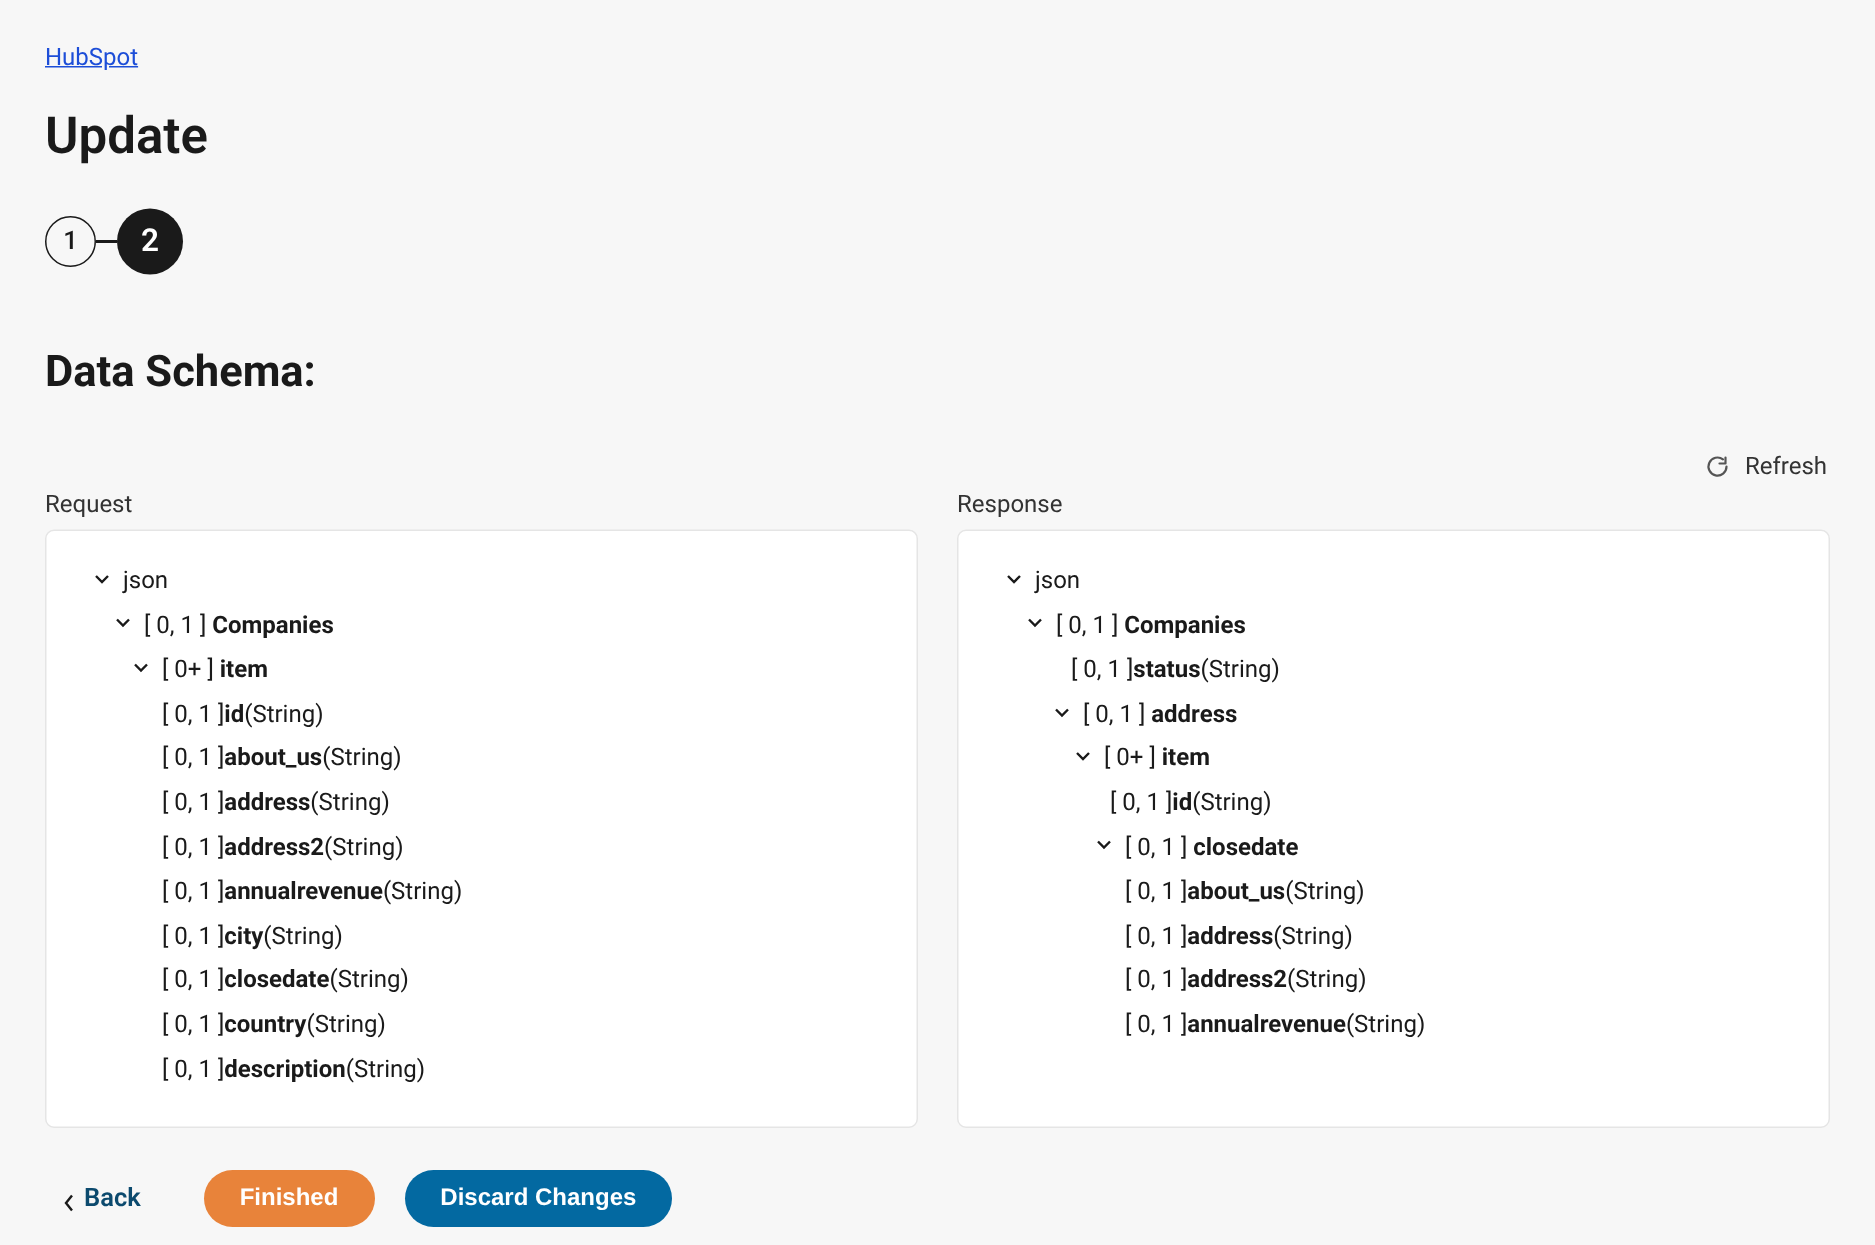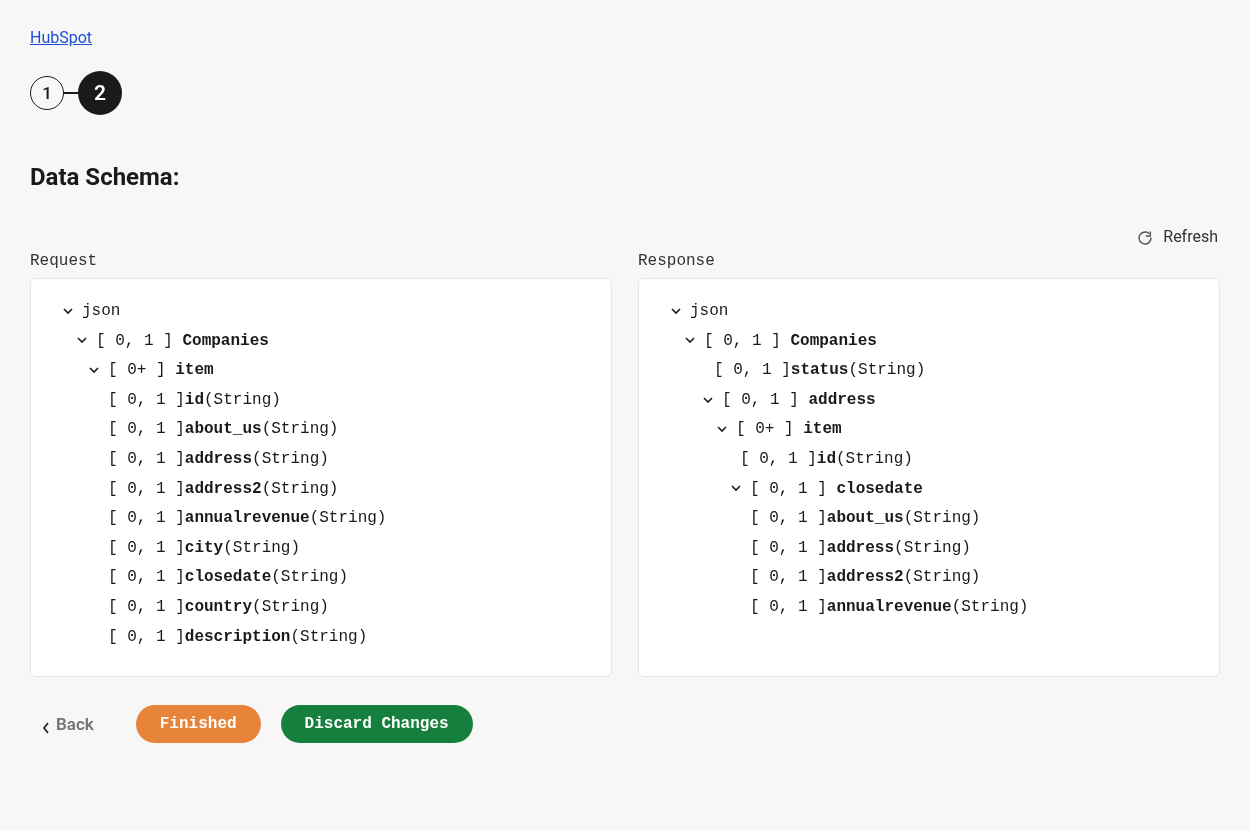--- a/index.html
+++ b/index.html
@@ -54,50 +54,49 @@
     height: 44px;
     font-size: 21px;
     font-weight: 600;
   }
   .step-line {
     width: 14px;
     height: 1.5px;
     background: #1a1a1a;
   }
   .section-heading {
-    font-size: 24px;
+    font-size: 29px;
     font-weight: 700;
     margin-bottom: 36px;
   }
   .refresh-row {
     display: flex;
     justify-content: flex-end;
     margin-bottom: 6px;
   }
   .refresh-btn {
     display: flex;
-    align-items: flex-end;
+    align-items: center;
     gap: 10px;
     font-size: 16px;
     color: #333;
     cursor: pointer;
     padding-right: 2px;
   }
   .refresh-icon {
     width: 16px;
     height: 16px;
   }
   .columns {
     display: flex;
     gap: 26px;
   }
   .col {
     flex: 1;
     min-width: 0;
-    font-family: Liberation Mono, monospace;
   }
   .col-label {
     font-size: 16px;
     color: #333;
     margin-bottom: 8px;
   }
   .panel {
     background: #fff;
     border: 1px solid #e5e5e5;
     border-radius: 6px;
@@ -133,46 +132,46 @@
     align-items: center;
     gap: 20px;
     padding: 28px 0 0 12px;
   }
   .back-btn {
     display: flex;
     align-items: center;
     gap: 6px;
     font-size: 17px;
     font-weight: 600;
-    color: #737373;
+    color: #0c4a6e;
     cursor: pointer;
   }
   .back-chev {
     width: 8px;
     height: 12px;
   }
   .btn {
     border: none;
     border-radius: 22px;
     padding: 10px 24px;
     font-size: 16px;
     font-weight: 600;
     cursor: pointer;
     color: #fff;
-    font-family: Liberation Mono, monospace;
   }
   .btn-primary { background: #e8833a; margin-left: 22px; }
-  .btn-secondary { background: #15803d; }
+  .btn-secondary { background: #0369a1; }
 </style>
 </head>
 <body>
 
 <div class="page">
   <a class="breadcrumb">HubSpot</a>
 
+  <h1 class="title">Update</h1>
 
   <div class="stepper">
     <div class="step step-inactive">1</div>
     <div class="step-line"></div>
     <div class="step step-active">2</div>
   </div>
 
   <h2 class="section-heading">Data Schema:</h2>
 
   <div class="refresh-row">

